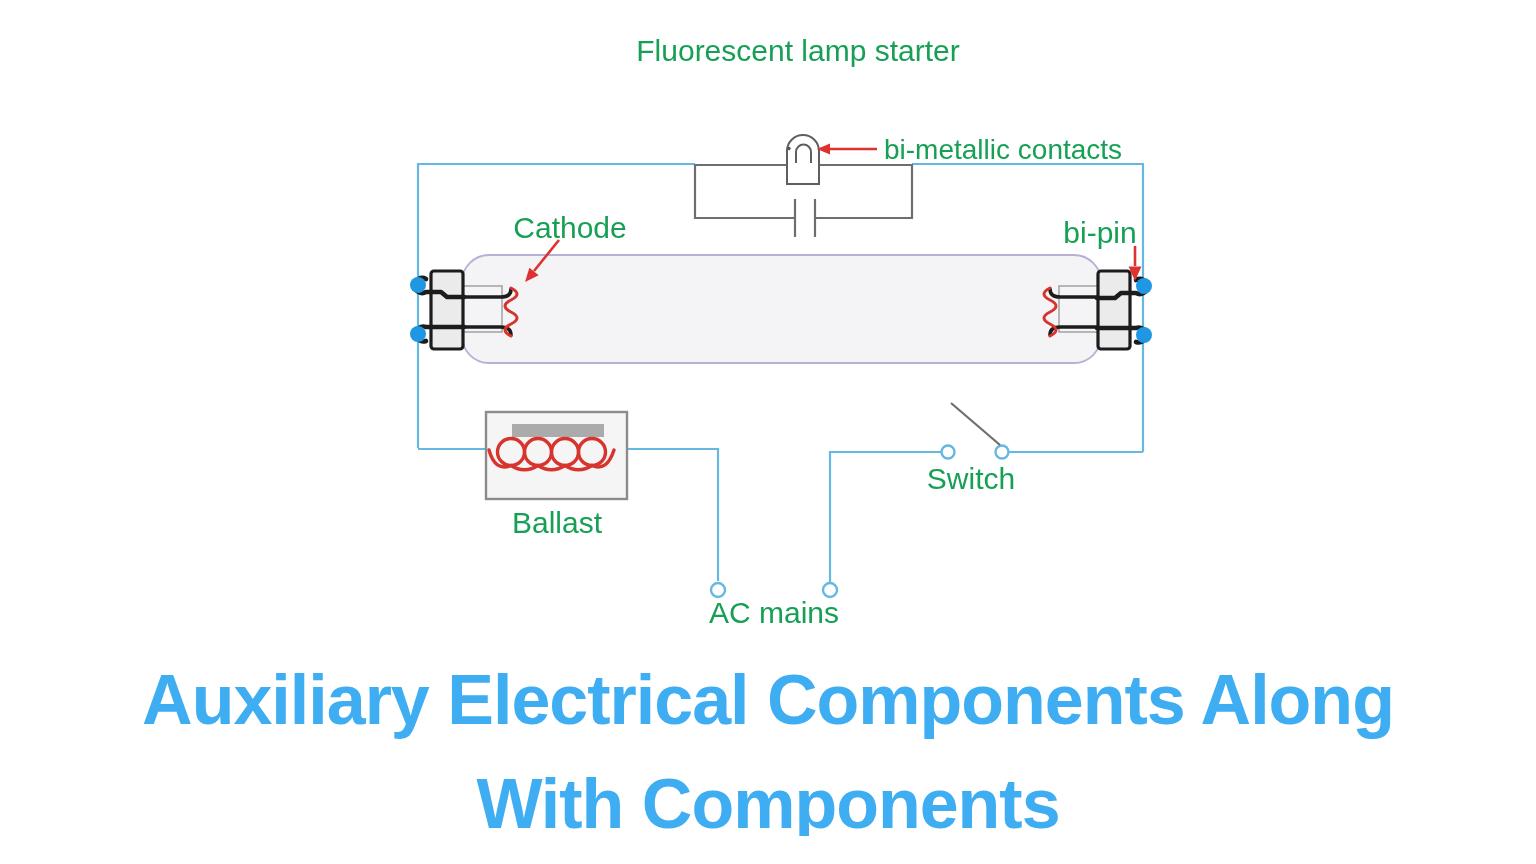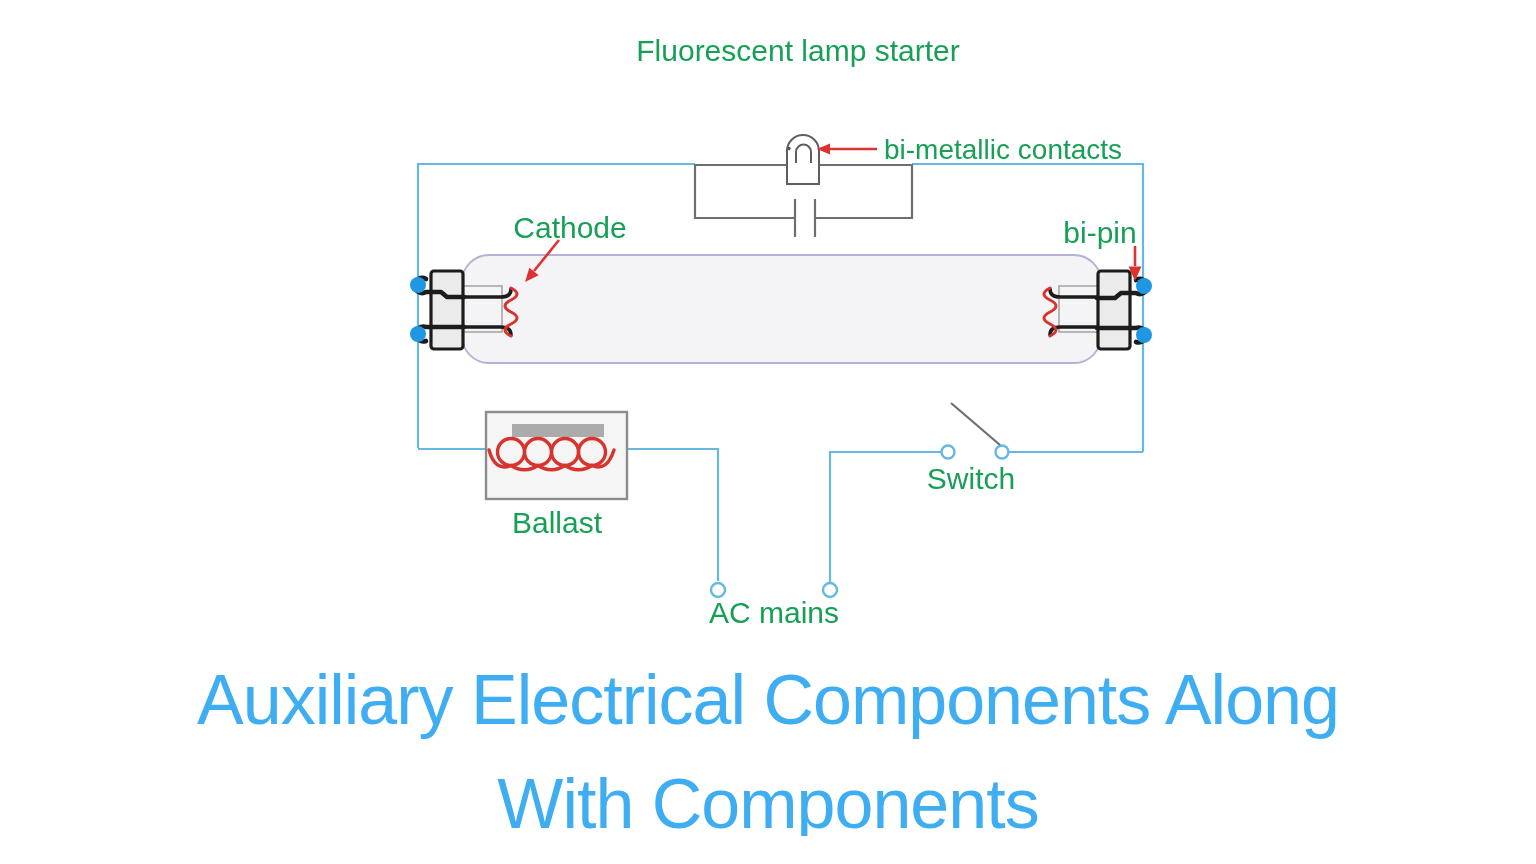--- a/index.html
+++ b/index.html
@@ -23,21 +23,21 @@
   .tube-body{fill:#f4f4f6;stroke:var(--c-tube_border);stroke-width:1.8;}
   .cap{fill:#ebebeb;stroke:var(--c-dark_outline);stroke-width:3.2;}
   .elec-rect{fill:none;stroke:#9c9c9c;stroke-width:1.4;}
   .ballast-box{fill:#f5f5f5;stroke:#8c8c8c;stroke-width:2.4;}
   .ballast-bar{fill:#ababab;stroke:none;}
   .label{fill:var(--c-label_green);font-family:"Liberation Sans",sans-serif;font-size:30px;}
   .label.small{font-size:28px;}
 
   
   .caption{position:absolute;left:0;right:0;top:648px;text-align:center;
-           color:var(--c-title_blue);font-weight:normal;font-size:70px;line-height:104px;
+           color:var(--c-title_blue);font-weight:bold;font-size:70px;line-height:104px;
            letter-spacing:-1px;}
 </style>
 </head>
 <body>
 
 <div class="stage">
 
   <svg width="1536" height="864" viewBox="0 0 1536 864">
 
     <g>

